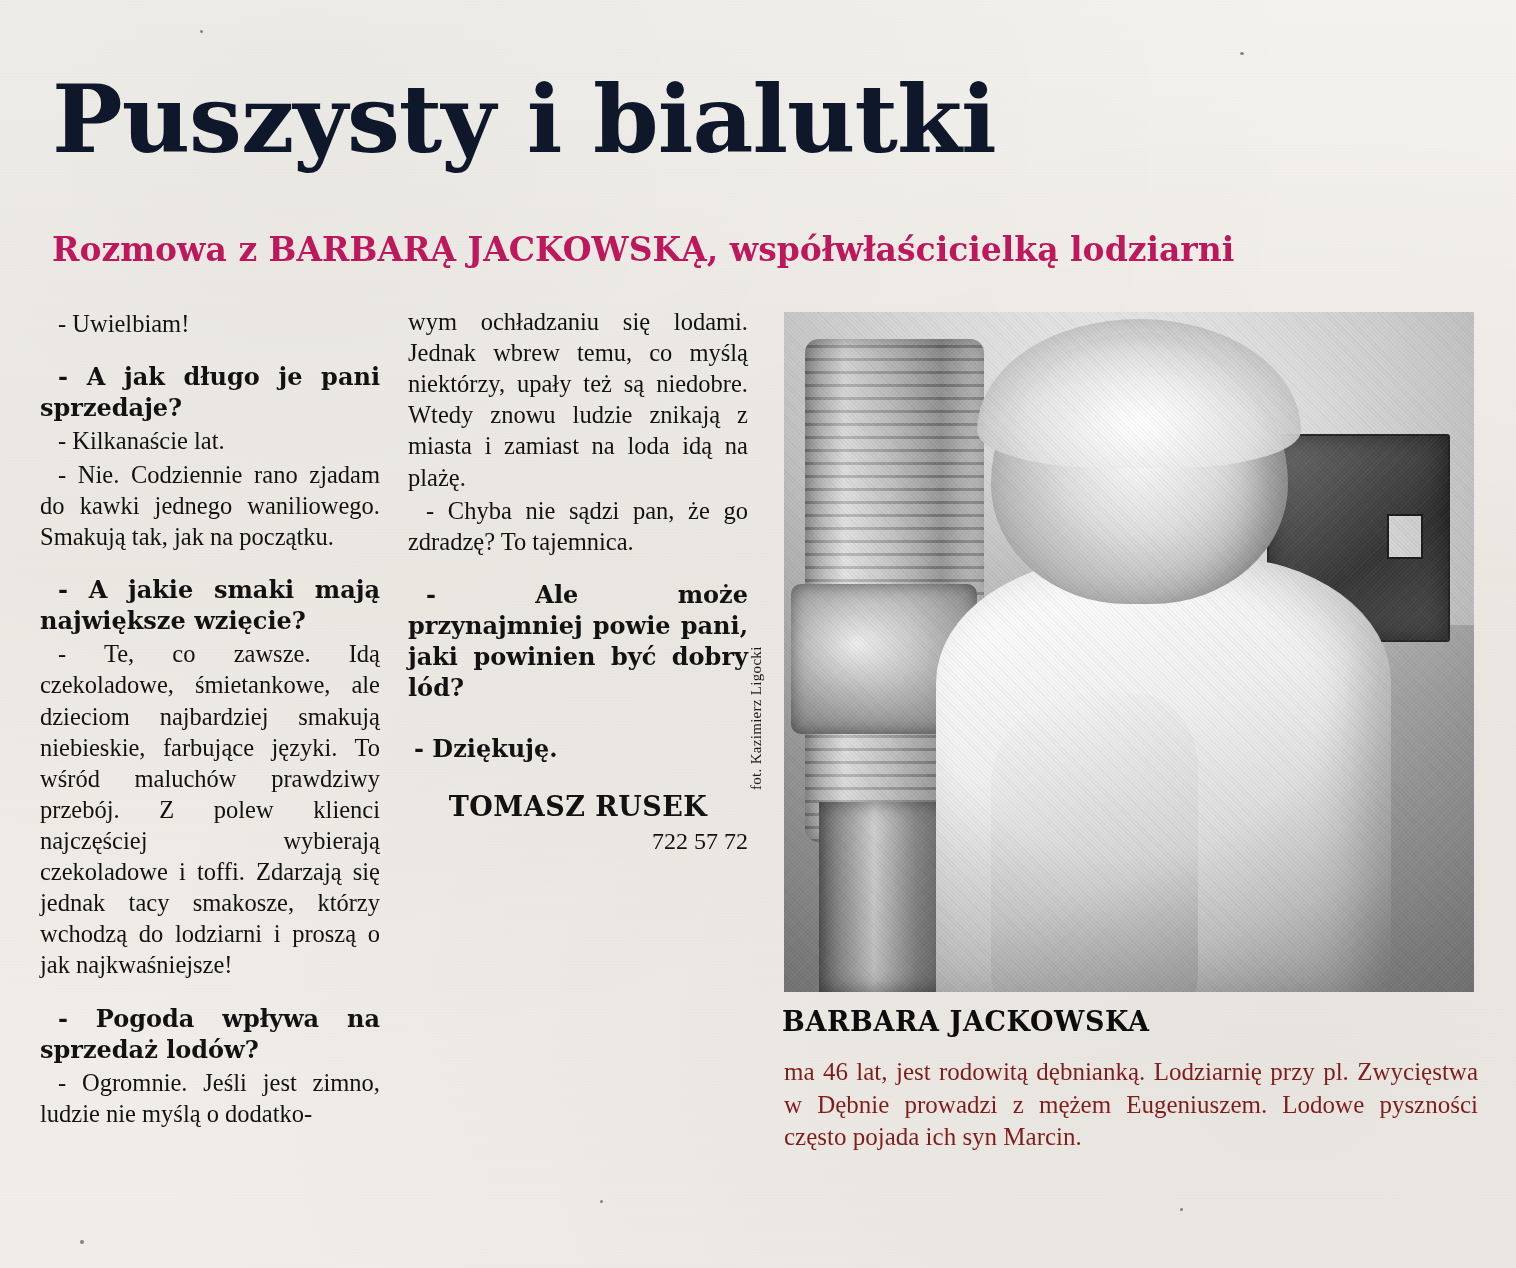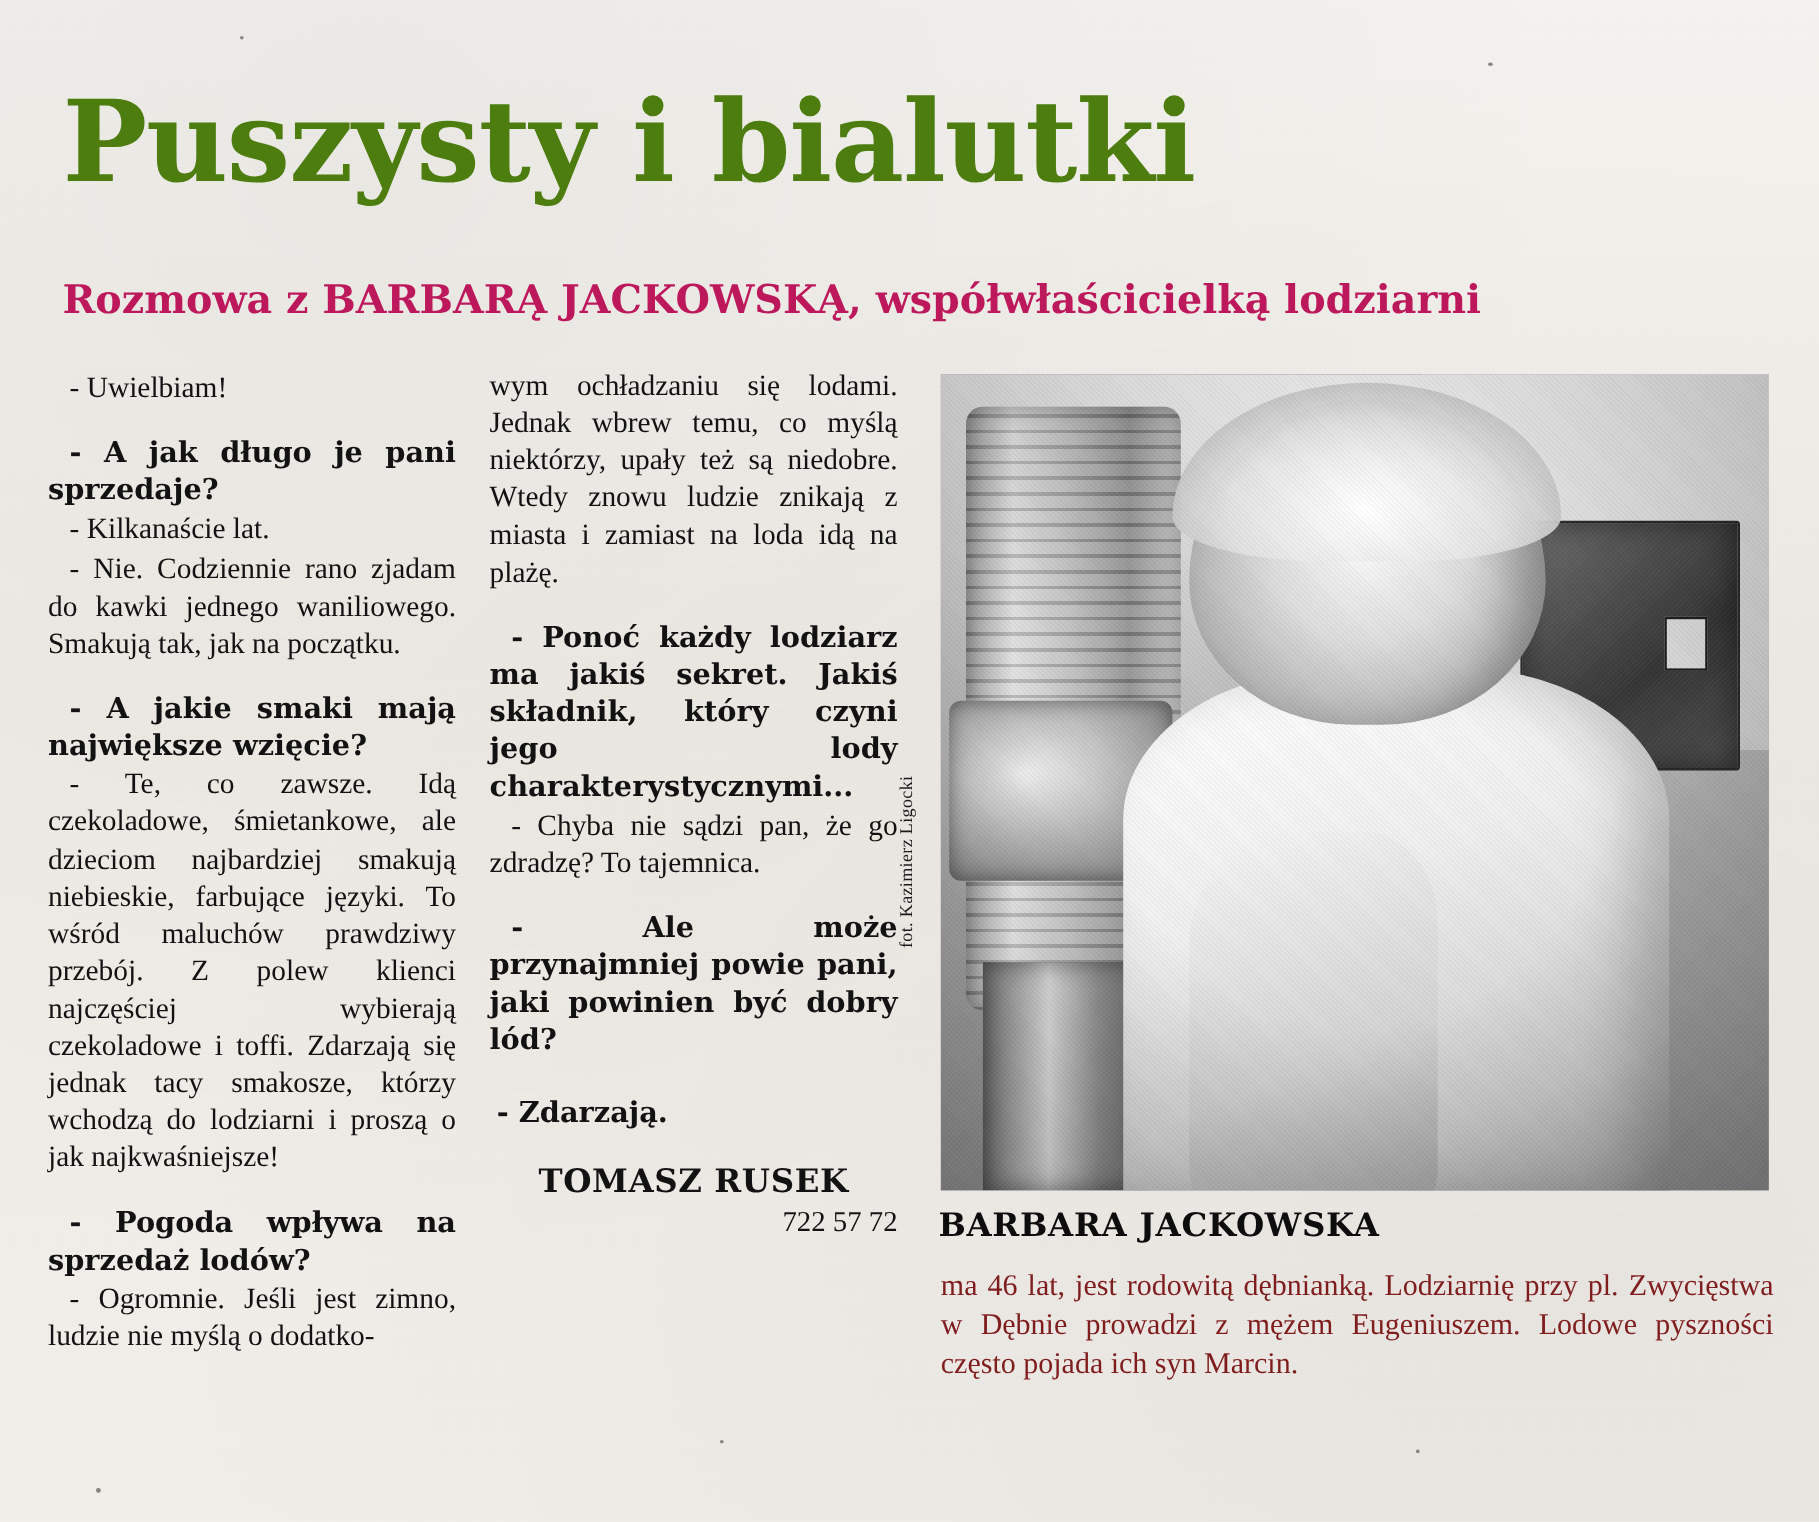--- a/index.html
+++ b/index.html
@@ -41,21 +41,21 @@
   }
   .headline {
     position: absolute;
     left: 52px;
     top: 72px;
     font-family: "DejaVu Serif", "Liberation Serif", serif;
     font-weight: 700;
     font-size: 94px;
     letter-spacing: -1px;
     line-height: 1.02;
-    color: #4d7c0f;
+    color: #0f172a;
     white-space: nowrap;
   }
   .subhead {
     position: absolute;
     left: 52px;
     top: 232px;
     font-family: "DejaVu Serif", "Liberation Serif", serif;
     font-weight: 700;
     font-size: 33px;
     line-height: 1.1;
@@ -269,26 +269,25 @@
     <div class="q">- A jakie smaki mają największe wzięcie?</div>
     <div class="a">- Te, co zawsze. Idą czekoladowe, śmietankowe, ale dzieciom najbardziej smakują niebieskie, farbujące języki. To wśród maluchów prawdziwy przebój. Z polew klienci najczęściej wybierają czekoladowe i toffi. Zdarzają się jednak tacy smakosze, którzy wchodzą do lodziarni i proszą o jak najkwaśniejsze!</div>
 
     <div class="q">- Pogoda wpływa na sprzedaż lodów?</div>
     <div class="a">- Ogromnie. Jeśli jest zimno, ludzie nie myślą o dodatko-</div>
   </div>
 
   <div class="col col2">
     <div class="p">wym ochładzaniu się lodami. Jednak wbrew temu, co myślą niektórzy, upały też są niedobre. Wtedy znowu ludzie znikają z miasta i zamiast na loda idą na plażę.</div>
 
-    <div class="q">- Ponoć każdy lodziarz ma jakiś sekret. Jakiś składnik, który czyni jego lody charakterystycznymi...</div>
     <div class="a">- Chyba nie sądzi pan, że go zdradzę? To tajemnica.</div>
 
     <div class="q">- Ale może przynajmniej powie pani, jaki powinien być dobry lód?</div>
 
-    <div class="thanks">- Zdarzają.</div>
+    <div class="thanks">- Dziękuję.</div>
     <div class="byline">TOMASZ RUSEK</div>
     <div class="phone">722 57 72</div>
 
   </div>
 
   <div class="photo-wrap">
     <div class="photo">
       <div class="bg"></div>
       <div class="tiles"></div>
       <div class="machine"></div>

